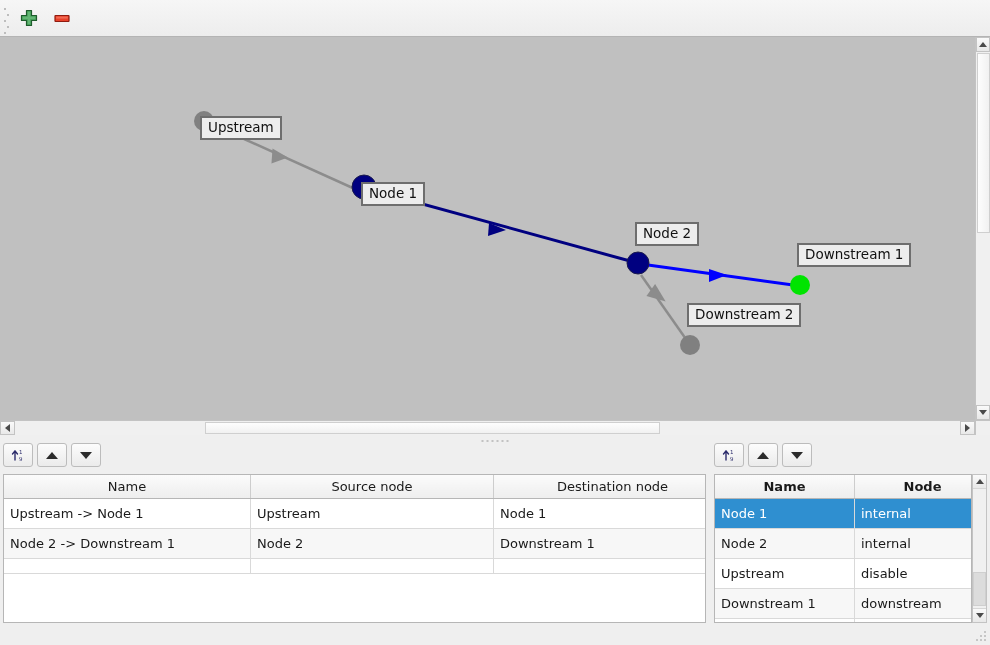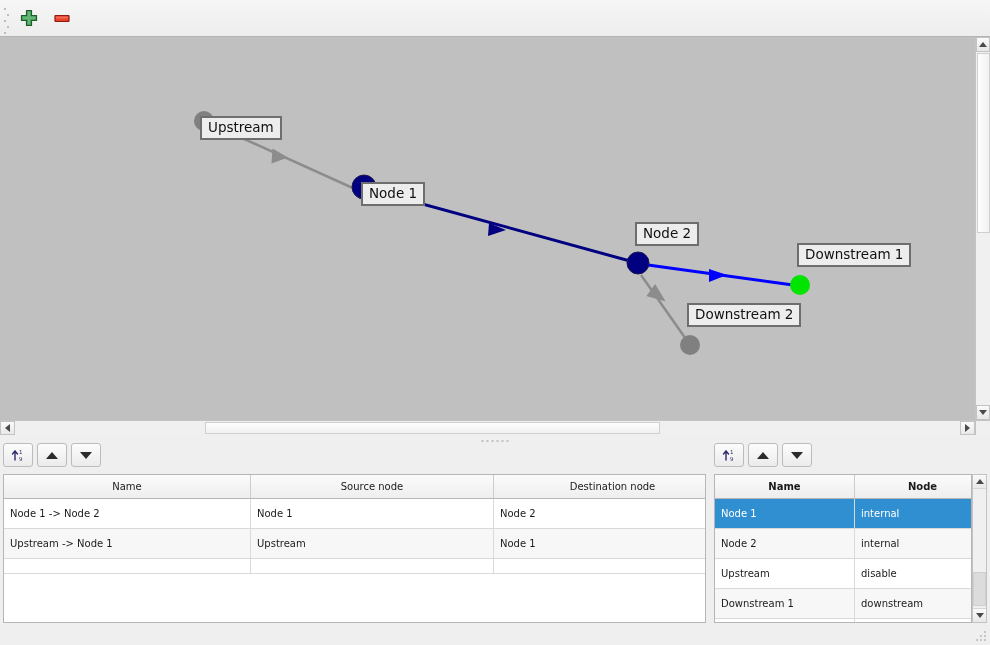--- a/index.html
+++ b/index.html
@@ -142,21 +142,21 @@
   .pt-r2 { left: 37px; }
   .pt-r3 { left: 71px; }
   .pt-up { border-width: 0 6px 7px 6px; border-color: transparent transparent #2b2b2b transparent; }
   .pt-dn { border-width: 7px 6px 0 6px; border-color: #2b2b2b transparent transparent transparent; }
 
   table.grid {
     border-collapse: collapse;
     table-layout: fixed;
     width: 100%;
     background: #ffffff;
-    font-size: 10px;
+    font-size: 13px;
   }
   .grid-wrap {
     position: absolute; left: 3px; right: 3px; top: 31px; bottom: 0;
     border: 1px solid #b6b6b6;
     background: #fff;
     box-sizing: border-box;
     overflow: hidden;
   }
   .grid-wrap.with-sb { right: 18px; }
   table.grid th {
@@ -329,28 +329,28 @@
       <table class="grid">
         <thead>
           <tr>
             <th style="width:238px">Name</th>
             <th style="width:234px">Source node</th>
             <th style="width:229px">Destination node</th>
           </tr>
         </thead>
         <tbody>
           <tr>
-            <td>Node 1 -&gt; Node 2</td>
-            <td>Node 1</td>
-            <td>Node 2</td>
-          </tr>
-          <tr>
             <td>Upstream -&gt; Node 1</td>
             <td>Upstream</td>
             <td>Node 1</td>
+          </tr>
+          <tr>
+            <td>Node 2 -&gt; Downstream 1</td>
+            <td>Node 2</td>
+            <td>Downstream 1</td>
           </tr>
           <tr class="empty">
             <td></td>
             <td></td>
             <td></td>
           </tr>
         </tbody>
       </table>
     </div>
   </div>

